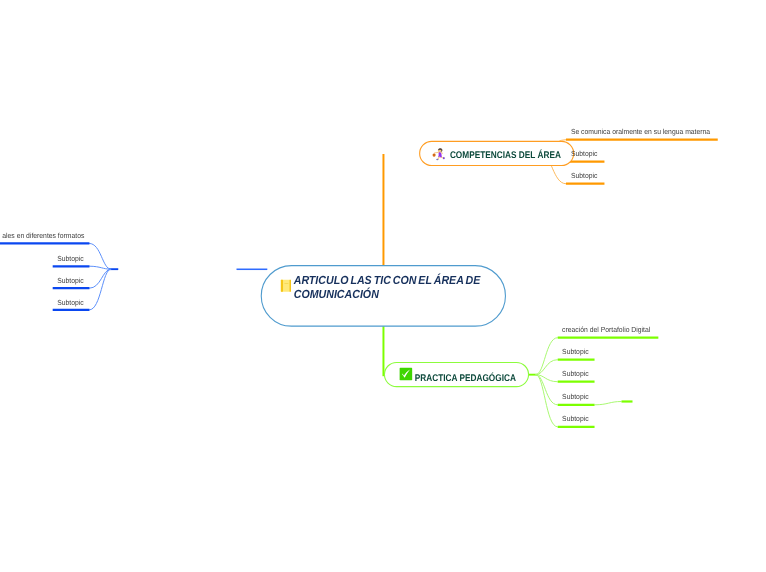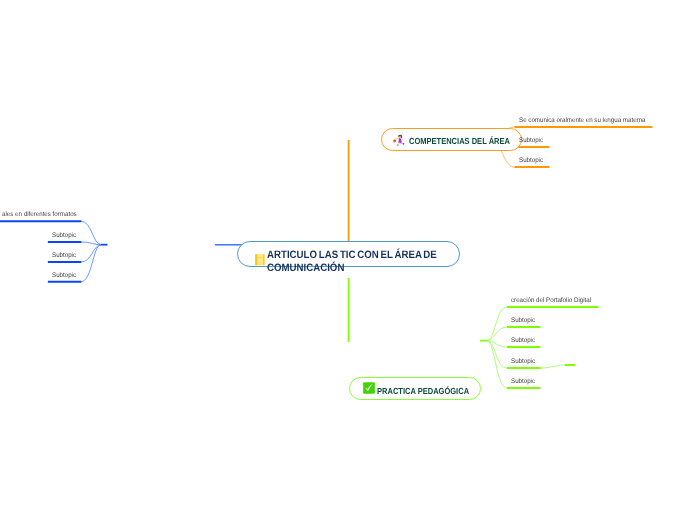--- a/index.html
+++ b/index.html
@@ -6,38 +6,38 @@
   body{width:696px;height:520px;background:#ffffff;overflow:hidden;
        font-family:"Liberation Sans",sans-serif;
        -webkit-font-smoothing:antialiased;text-rendering:geometricPrecision;}
   #canvas{position:relative;width:696px;height:520px;}
   svg.links{position:absolute;left:0;top:0;width:696px;height:520px;pointer-events:none;}
 
   .node{position:absolute;box-sizing:border-box;display:flex;align-items:center;
         background:#fff;border-radius:999px;}
   .node .icon{flex:none;display:block;}
 
-  #central{left:237.2px;top:240.8px;width:222.4px;height:26px;border:1.3px solid #4f9bce;}
+  #central{left:237.2px;top:240.8px;width:222.4px;height:56px;border:1.3px solid #4f9bce;font-style:italic;}
   #central .icon{position:absolute;left:16.6px;top:11px;}
   #central .label{position:absolute;left:28.5px;top:7.2px;font-size:10.7px;font-weight:700;
            color:#16305c;line-height:13.3px;white-space:normal;width:200px;
            transform:scaleX(0.905);transform-origin:left top;word-spacing:-1.0px;}
 
   .lvl1{height:23px;border-width:1.2px;border-style:solid;}
   .lvl1 .icon{position:absolute;}
   .lvl1 .label{font-size:8.8px;font-weight:700;color:#0d4a3c;white-space:nowrap;
            position:absolute;transform:scaleX(0.855);transform-origin:left center;}
 
   #n-comp28{left:106.5px;top:232.9px;width:109.3px;height:22.2px;border-color:#2f6bff;}
   #n-comp28 .icon{left:13.4px;top:3.2px;}
   #n-comp28 .label{left:27.2px;top:6.2px;}
   #n-area  {left:348.6px;top:128px;width:141px;height:22.8px;border-color:#ff9d22;margin-left:32px;}
   #n-area .icon{left:11.7px;top:4.3px;}
   #n-area .label{left:27.4px;top:6.6px;}
-  #n-pract {left:348.6px;top:329.2px;width:132.5px;height:22.8px;border-color:#8cfc3d;margin-top:48px;}
+  #n-pract {left:348.6px;top:329.2px;width:132.5px;height:22.8px;border-color:#8cfc3d;}
   #n-pract .icon{left:13.3px;top:3.3px;}
   #n-pract .label{left:27.6px;top:7.6px;}
 
   .sub{position:absolute;white-space:nowrap;font-size:6.7px;color:#404040;
        transform:scaleX(0.925);transform-origin:left center;}
   .sub.r{left:518.8px;}
   .subL{position:absolute;white-space:nowrap;font-size:6.7px;color:#404040;
        transform:scaleX(0.925);transform-origin:right center;}
 </style>
 </head>

